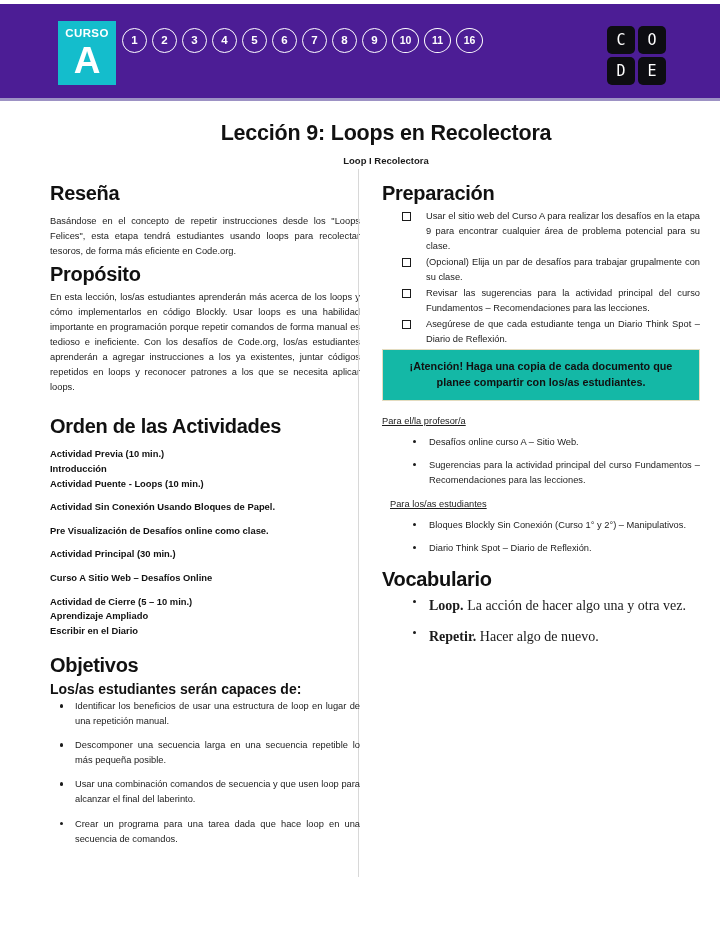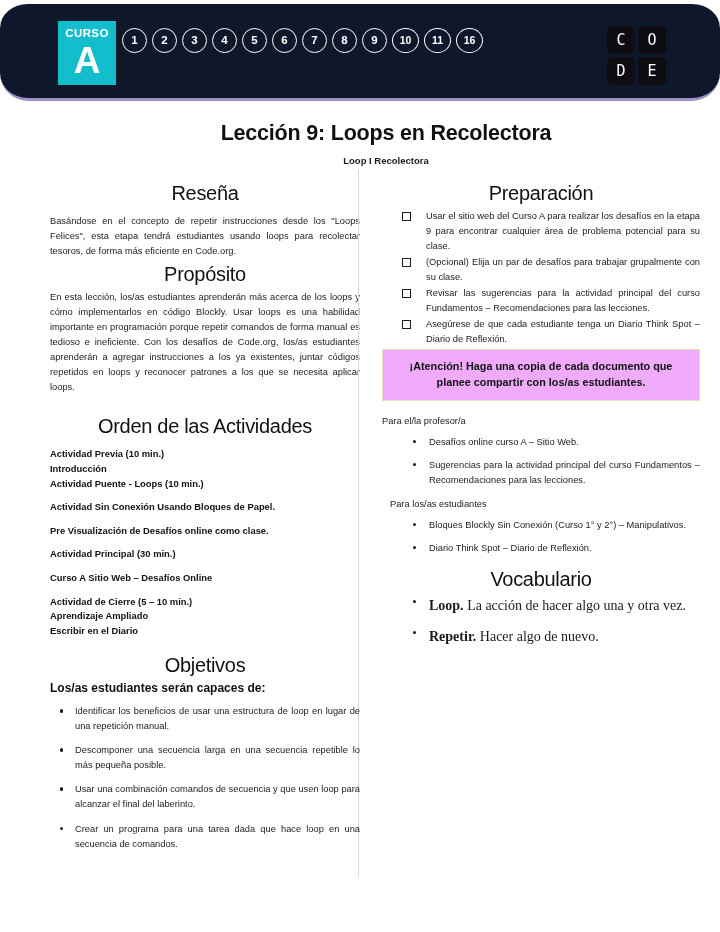--- a/index.html
+++ b/index.html
@@ -15,26 +15,25 @@
     color: #1b1b1b;
     position: relative;
     overflow: hidden;
   }
 
   
   .header {
     position: relative;
     width: 720px;
     height: 101px;
-    background: #0f172a;
+    background: #4c1d95;
     border-top: 4px solid #ffffff;
     border-bottom: 3px solid #9d92c4;
     display: flex;
     align-items: center;
-    border-radius: 28px;
   }
 
   .curso-badge {
     position: absolute;
     left: 58px;
     top: 17px;
     width: 58px;
     height: 64px;
     background: #14bdcc;
     display: flex;
@@ -137,25 +136,24 @@
     width: 310px;
     margin-left: 50px;
   }
   .col-right {
     width: 318px;
     margin-left: 22px;
   }
 
   h2.sec {
     font-size: 20px;
-    font-weight: normal;
+    font-weight: bold;
     color: #111111;
     letter-spacing: -0.3px;
     margin-bottom: 9px;
-    text-align: center;
   }
   h2.sec.tight { margin-bottom: 4px; }
 
   p.body {
     font-size: 9.3px;
     line-height: 1.62;
     text-align: justify;
     color: #1b1b1b;
   }
 
@@ -165,23 +163,23 @@
   }
   .act-line {
     font-size: 9.4px;
     font-weight: bold;
     line-height: 1.55;
     color: #111111;
   }
 
   
   .obj-intro {
-    font-size: 12px;
-    font-weight: bold;
-    margin-bottom: 9px;
+    font-size: 14px;
+    font-weight: bold;
+    margin-bottom: 2px;
     color: #111111;
   }
   ul.bullets {
     list-style: none;
   }
   ul.bullets > li {
     position: relative;
     padding-left: 25px;
     font-size: 9.3px;
     line-height: 1.62;
@@ -221,35 +219,36 @@
     top: 3px;
     width: 7px;
     height: 7px;
     border: 1.3px solid #1b1b1b;
     background: #ffffff;
   }
 
   
   .callout {
     border: 1.3px solid #e3dcc0;
-    background: #f0abfc;
+    background: #14b8a6;
     padding: 9px 16px 10px 16px;
     margin: 2px 0 13px 0;
     text-align: center;
     font-size: 10.8px;
     font-weight: bold;
     line-height: 1.42;
     color: #111111;
   }
 
   .link-group-label {
     font-size: 9.3px;
     line-height: 1.6;
     color: #1b1b1b;
     margin-bottom: 6px;
+    text-decoration: underline;
   }
   .link-group-label.indent { margin-left: 8px; }
 
   ul.linklist {
     list-style: none;
     margin-left: 22px;
     margin-bottom: 9px;
   }
   ul.linklist > li {
     position: relative;

